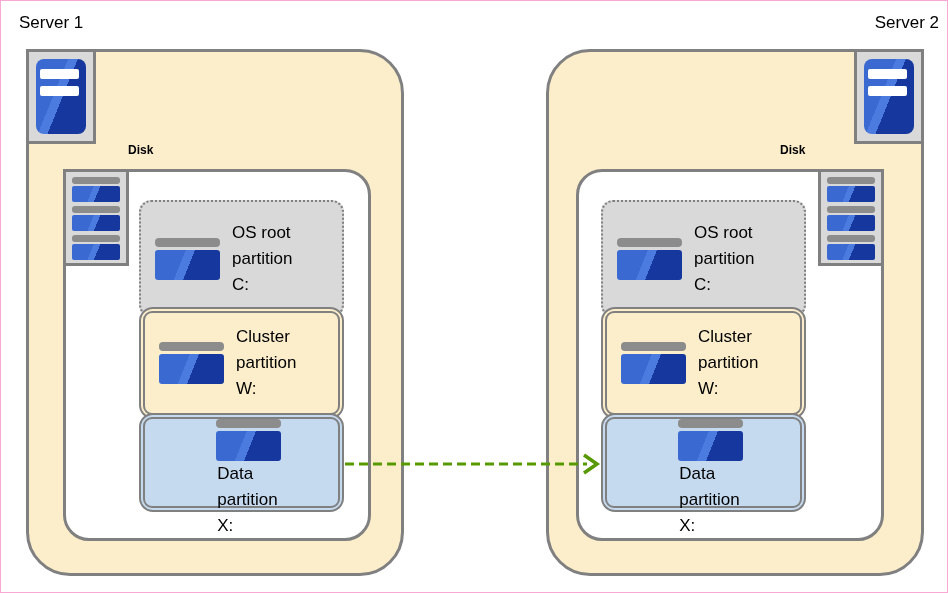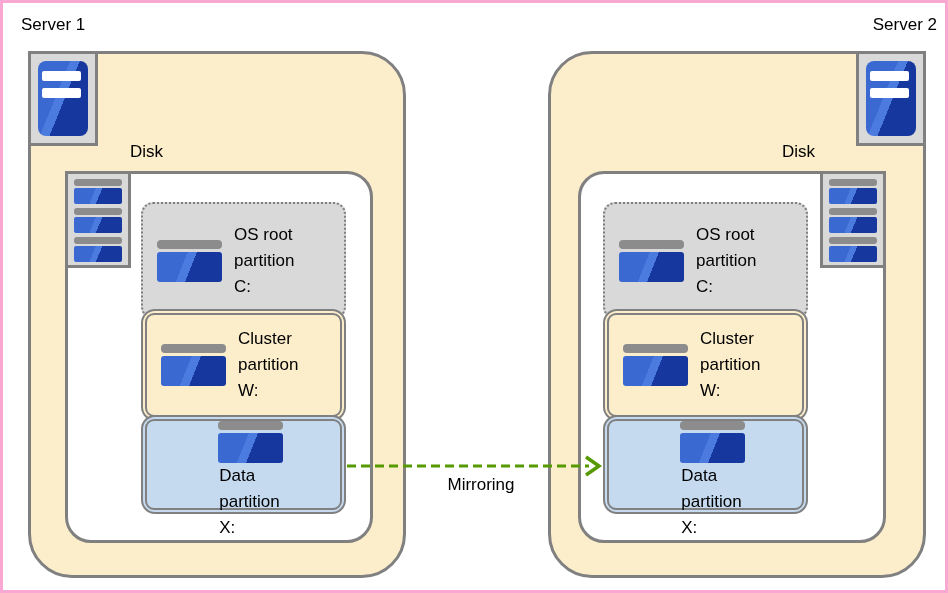--- a/index.html
+++ b/index.html
@@ -1,18 +1,18 @@
 <!DOCTYPE html>
 <html><head>
 <meta charset="utf-8">
 <style>
   html,body{margin:0;padding:0;background:#fff;}
   #stage{
     position:relative;width:948px;height:593px;box-sizing:border-box;
-    background:#ffffff;border:3px solid #f9a8d4;overflow:hidden;
+    background:#ffffff;border:1px solid #f9a8d4;overflow:hidden;
     font-family:"Liberation Sans",sans-serif;color:#000;
   }
   .server-label{position:absolute;top:11px;font-size:17px;line-height:22px;}
   .server-label.s1{left:18px;}
   .server-label.s2{right:8px;text-align:center;}
 
   .server-box{
     position:absolute;top:48px;width:378px;height:527px;box-sizing:border-box;
     background:#fceecb;border:3px solid #808080;border-radius:44px;
   }
@@ -25,21 +25,21 @@
   }
   .server-chip.s1{left:25px;}
   .server-chip.s2{left:853px;}
   .tower{
     position:absolute;left:7px;top:7px;width:50px;height:75px;border-radius:8px;
     background:linear-gradient(112deg,#3a69d2 0%,#3a69d2 40%,#4c7be0 40%,#4c7be0 52%,#16389e 52%,#16389e 100%);
   }
   .tower-bar{position:absolute;left:4px;width:39px;height:10px;background:#fff;border-radius:2px;}
   .tower-bar.b1{top:10px;} .tower-bar.b2{top:27px;}
 
-  .disk-label{position:absolute;top:138px;font-size:17px;line-height:22px;}
+  .disk-label{position:absolute;top:138px;font-size:12px;line-height:22px;font-weight:bold;}
   .disk-label.s1{left:127px;}
   .disk-label.s2{left:779px;}
 
   .disk-box{
     position:absolute;top:168px;width:308px;height:372px;box-sizing:border-box;
     background:#ffffff;border:3px solid #808080;border-radius:26px;
   }
   .disk-box.s1{left:62px;}
   .disk-box.s2{left:575px;}
 
@@ -204,15 +204,14 @@
       <div class="p-text">Data
 partition
 X:</div>
     </div>
   </div>
 
   <svg id="mirror-arrow" viewBox="0 0 258 30" xmlns="http://www.w3.org/2000/svg">
     <line x1="0" y1="15" x2="242" y2="15" stroke="#579900" stroke-width="3" stroke-dasharray="9 5"></line>
     <polyline points="239,6 252,15 239,24" fill="none" stroke="#579900" stroke-width="3.5"></polyline>
   </svg>
-  <div id="mirror-label">Mirroring</div>
 
 </div>
 
 </body></html>

